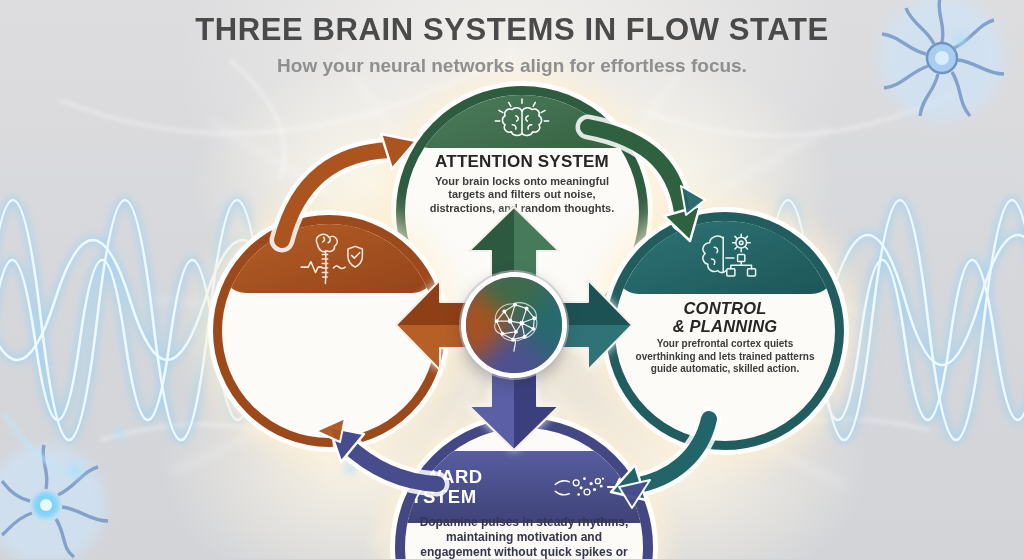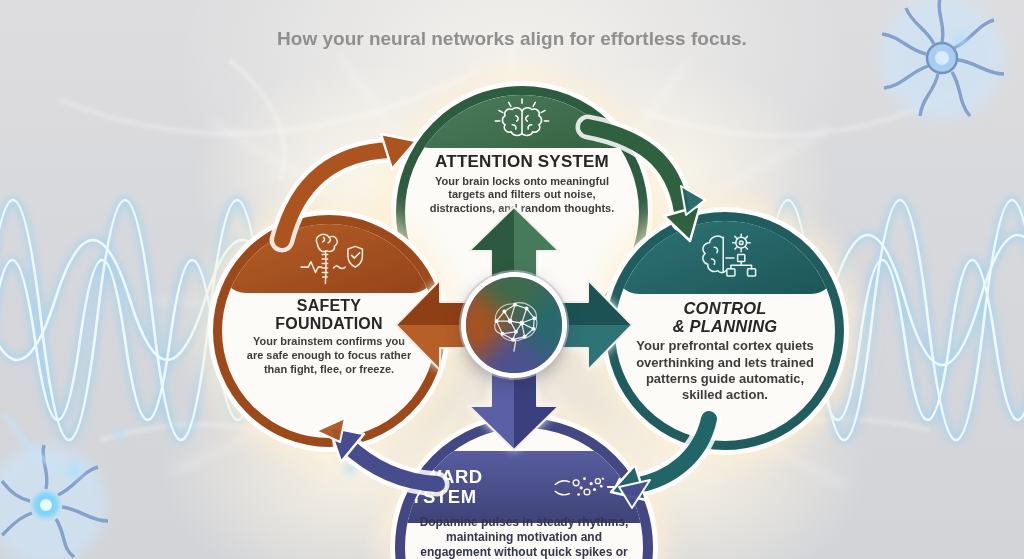--- a/index.html
+++ b/index.html
@@ -12,21 +12,21 @@
       radial-gradient(ellipse 250px 170px at 655px 185px, rgba(255,250,235,.9), rgba(255,250,235,0) 72%),
       radial-gradient(ellipse 270px 190px at 355px 465px, rgba(255,247,230,.88), rgba(255,247,230,0) 72%),
       radial-gradient(ellipse 270px 190px at 675px 465px, rgba(255,247,230,.88), rgba(255,247,230,0) 72%),
       radial-gradient(ellipse 430px 280px at 512px 70px, rgba(249,246,240,.85), rgba(249,246,240,0) 78%),
       linear-gradient(180deg,#dddddf 0%,#d6d7db 55%,#d2d4d8 100%);}
   svg{display:block}
   .decor{position:absolute;left:0;top:0;z-index:1;pointer-events:none;}
   
   .header{position:absolute;left:0;top:12px;width:100%;text-align:center;z-index:6;}
   .title{font-size:31px;font-weight:bold;letter-spacing:.6px;color:#4a4a4a;}
-  .subtitle{margin-top:16px;font-size:19px;font-weight:bold;color:#8f8f8f;}
+  .subtitle{margin-top:7px;font-size:19px;font-weight:bold;color:#8f8f8f;}
   
   .node{position:absolute;border-radius:50%;background:#fcfbf8;z-index:2;
         box-shadow:0 0 0 5px rgba(255,255,255,.92), 0 0 30px 12px rgba(255,240,212,.85);}
   .node-inner{position:absolute;inset:0;border-radius:50%;overflow:hidden;}
   .dome{position:absolute;left:0;top:0;width:100%;display:flex;align-items:center;justify-content:center;
         border-radius:0 0 24px 24px;}
   .node-text{position:absolute;left:0;width:100%;text-align:center;}
   .node-title{font-weight:bold;color:#262626;line-height:1.1;white-space:pre-line;letter-spacing:.2px;}
   .node-body{font-weight:bold;color:#3c3c3c;margin:3px auto 0;line-height:1.25;}
   
@@ -39,21 +39,21 @@
   #node-safety{left:213px;top:215px;width:214px;height:214px;border:9px solid #9c4a1b;}
   #node-safety .dome{height:69px;background:linear-gradient(160deg,#b55f27,#94431a);}
   #node-safety .node-text{top:73px;}
   #node-safety .node-title{font-size:16px;}
   #node-safety .node-body{font-size:11px;width:168px;}
   
   #node-control{left:606px;top:212px;width:220px;height:220px;border:9px solid #215d5f;}
   #node-control .dome{height:73px;background:linear-gradient(160deg,#2f7577,#1c5557);}
   #node-control .node-text{top:78px;}
   #node-control .node-title{font-size:16.5px;font-style:italic;}
-  #node-control .node-body{font-size:13px;width:192px;}
+  #node-control .node-body{font-size:10px;width:192px;}
   
   #node-reward{left:395px;top:418px;width:238px;height:238px;border:10px solid #434884;}
   .band{position:absolute;top:23px;left:-8px;right:-8px;height:72px;
         background:linear-gradient(180deg,#575c9f,#3f4378);
         display:flex;flex-direction:row;align-items:center;justify-content:center;}
   .band .node-title{color:#fff;font-size:18.5px;letter-spacing:.6px;}
   #node-reward .node-text{top:84px;}
   #node-reward .node-body{font-size:12px;width:226px;color:#35354c;}
   
   .cross{position:absolute;left:384px;top:195px;width:260px;height:270px;z-index:4;
@@ -168,20 +168,21 @@
     <g fill="#aee0fb" filter="url(#blur4)">
       <circle cx="75" cy="470" r="7"></circle>
         <circle cx="350" cy="468" r="6"></circle>
         <circle cx="432" cy="486" r="6"></circle>
       <circle cx="120" cy="435" r="5"></circle>
         <circle cx="960" cy="40" r="6"></circle>
     </g>
   </svg>
 
   <div class="header">
+    <div class="title">THREE BRAIN SYSTEMS IN FLOW STATE</div>
     <div class="subtitle">How your neural networks align for effortless focus.</div>
   </div>
 
   <div class="node" id="node-attention">
     <div class="node-inner">
       <div class="dome">
         <svg viewBox="0 0 64 54" width="58" height="48">
           <g stroke="#fff" stroke-width="1.7" fill="none" stroke-linecap="round" stroke-linejoin="round">
             <line x1="32" y1="1" x2="32" y2="6"></line>
               <line x1="17" y1="5" x2="19.5" y2="9.5"></line>
@@ -221,25 +222,20 @@
               <path d="M33.5 38 h6"></path>
             <path d="M33.5 43 h6"></path>
               <path d="M33.5 48 h6"></path>
               <path d="M34 53 h5"></path>
             <path d="M10 42 h8 l3 -6 l5 12 l3 -6 h4"></path>
             <path d="M46 43 q3 -4 6 -1 q3 3 7 0"></path>
             <path d="M62 22 l8 -3 l8 3 v8 c0 6 -4 10 -8 12 c-4 -2 -8 -6 -8 -12 z"></path>
             <path d="M66 29 l3 3 l6 -6"></path>
           </g>
         </svg>
-      </div>
-      <div class="node-text">
-        <div class="node-title">SAFETY
-FOUNDATION</div>
-        <div class="node-body">Your brainstem confirms you are safe enough to focus rather than fight, flee, or freeze.</div>
       </div>
     </div>
   </div>
 
   <div class="node" id="node-control">
     <div class="node-inner">
       <div class="dome">
         <svg viewBox="0 0 80 60" width="72" height="56">
           <g stroke="#e8f3f1" stroke-width="1.7" fill="none" stroke-linecap="round" stroke-linejoin="round">
             <path d="M38 8 c-6 -5 -15 -1 -15 5 c-7 0 -10 8 -5 12 c-5 4 -2 11 3 12 c-1 6 6 10 11 7 c2 3 7 3 9 0"></path>

